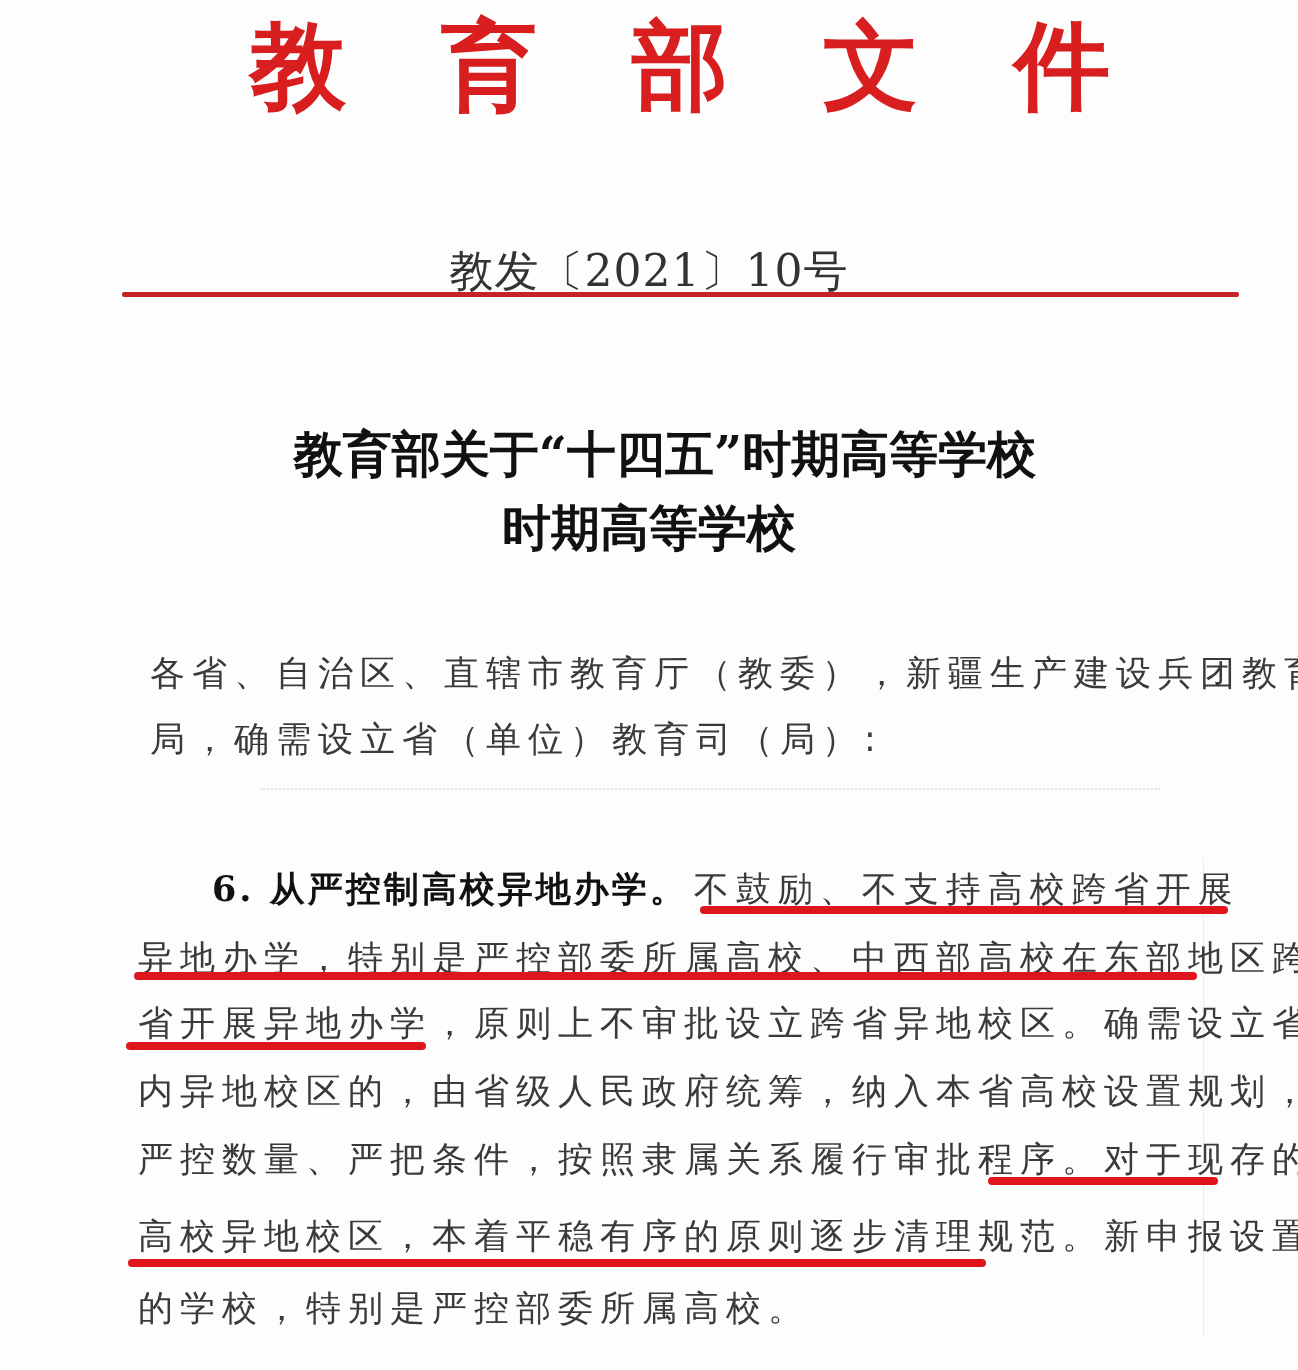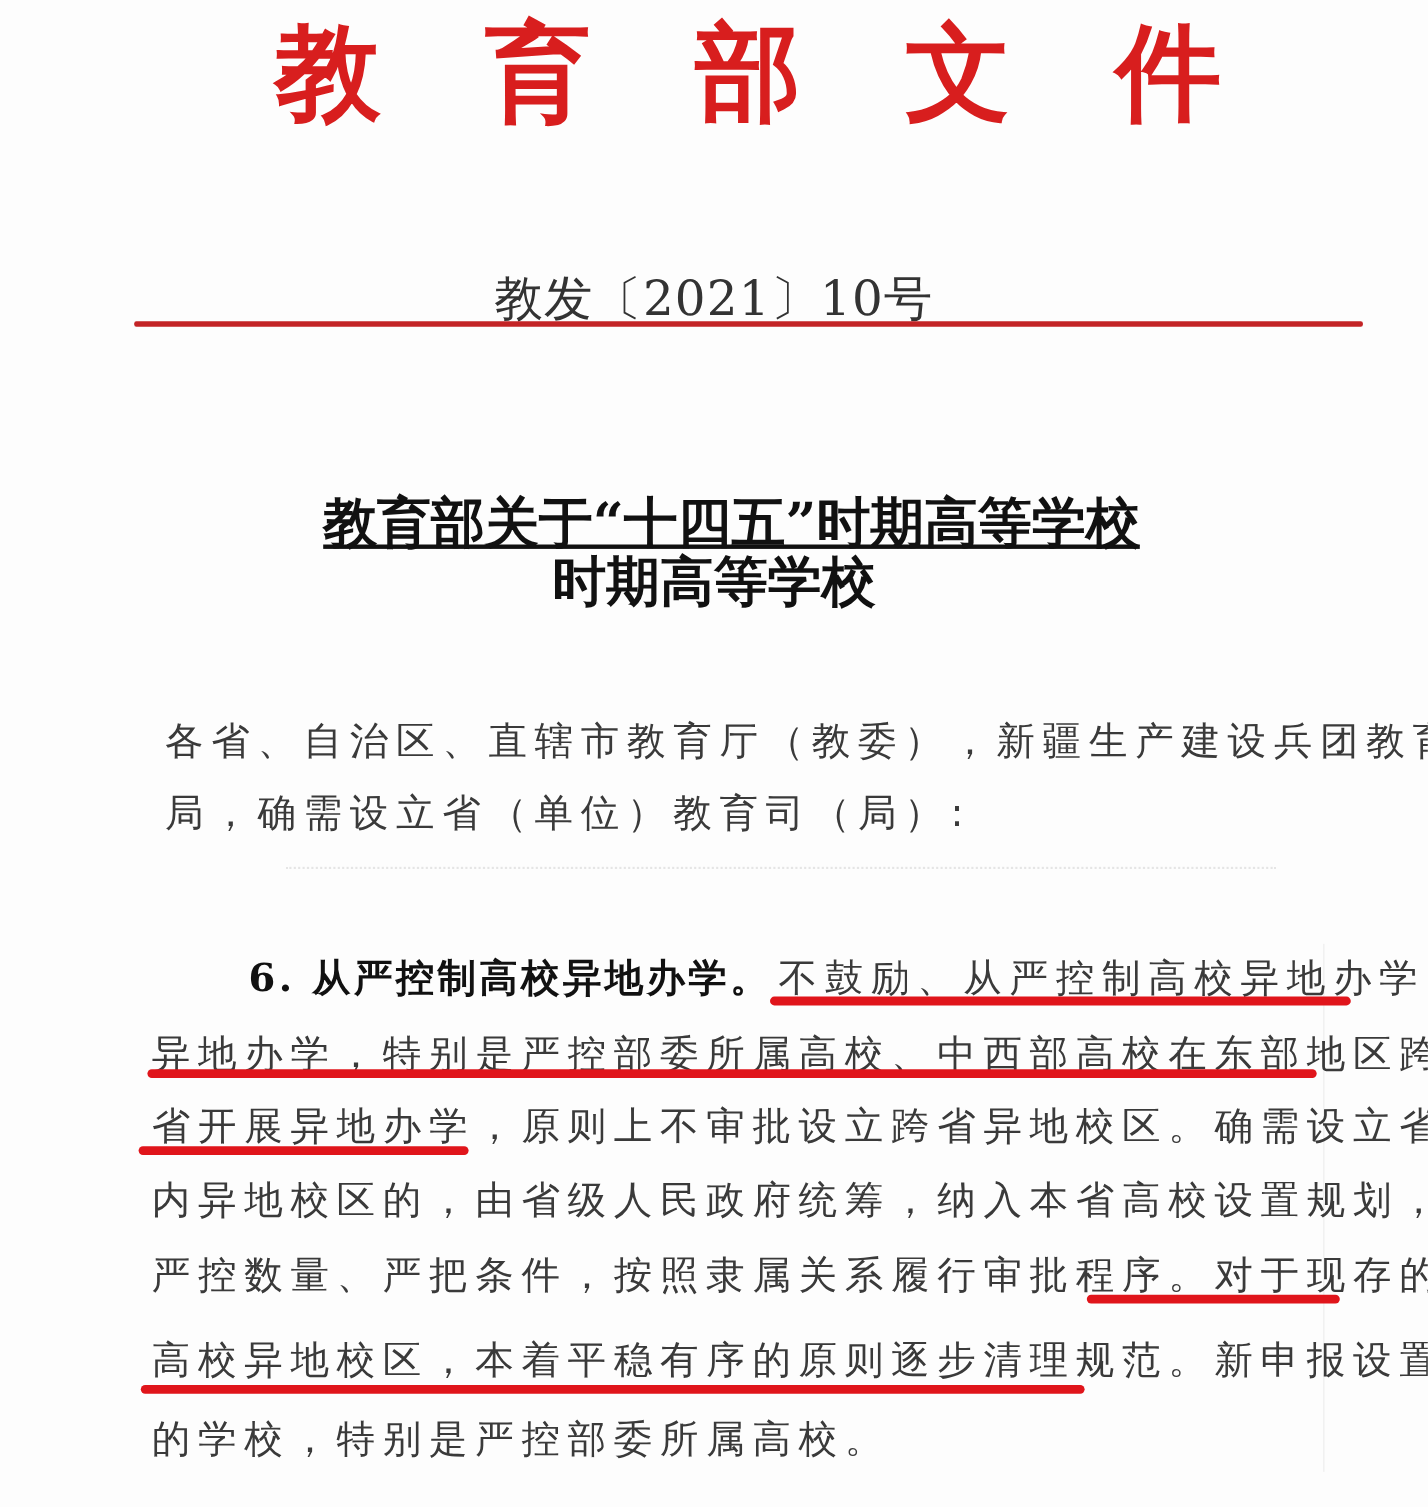--- a/index.html
+++ b/index.html
@@ -6,24 +6,24 @@
   body {
     width:1298px; height:1370px; background:#fdfdfd; position:relative; overflow:hidden;
     font-family: "DejaVu Serif", "Liberation Serif", serif; color:#2a2a2a;
   }
   .abs { position:absolute; white-space:nowrap; }
   .masthead { top:8px; left:250px; width:860px; height:115px; display:flex; justify-content:space-between; align-items:center; }
   .masthead span { font-family: "DejaVu Serif", serif; font-weight:bold; font-size:96px; color:#d81e1e; line-height:1; }
   .docnum { top:222px; left:0; width:1298px; text-align:center; font-size:44px; color:#333; letter-spacing:1px;margin-top:20px; }
   .redline { top:292px; left:122px; width:1117px; height:5px; background:#c32426; border-radius:2px; }
   .title { left:0; width:1298px; text-align:center; font-size:49px; font-weight:bold; color:#111; letter-spacing:0px; }
-  .t1 { top:443px; padding-left:32px; box-sizing:border-box;text-decoration:underline; }
+  .t1 { top:422px; padding-left:32px; box-sizing:border-box; }
   .t2 { top:496px; }
   .body-line { font-size:35px; letter-spacing:7px; color:#3a3a3a; font-family:"DejaVu Sans", sans-serif; }
-  .bold { font-weight:bold; color:#111; font-family:"DejaVu Serif", serif; letter-spacing:3px;margin-left:14px; }
+  .bold { font-weight:bold; color:#111; font-family:"DejaVu Serif", serif; letter-spacing:3px; }
   .ul { position:absolute; height:8px; background:#e0151b; border-radius:5px; }
   .dots { top:788px; left:260px; width:900px; height:2px; border-top:2px dotted #cfcfcf; opacity:.5; }
   .edge { top:858px; left:1203px; width:1px; height:480px; background:#ececec; }
 </style>
 </head>
 <body>
 
 <div class="abs masthead">
   <span>教</span>
   <span>育</span>
@@ -38,21 +38,21 @@
 <div class="abs title t1">教育部关于“十四五”时期高等学校</div>
 <div class="abs title t2">时期高等学校</div>
 
 <div class="abs body-line" style="top:650px;left:150px;">各省、自治区、直辖市教育厅（教委），新疆生产建设兵团教育</div>
 <div class="abs body-line" style="top:716px;left:150px;">局，确需设立省（单位）教育司（局）:</div>
 
 <div class="abs dots"></div>
 <div class="abs edge"></div>
 
 <div class="abs body-line" style="top:866px;left:212px;">
-  <span class="bold">6. 从严控制高校异地办学。</span><span style="margin-left:6px;">不鼓励、从严控制高校异地办学</span>
+  <span class="bold">6. 从严控制高校异地办学。</span><span style="margin-left:6px;">不鼓励、不支持高校跨省开展</span>
 </div>
 <div class="ul" style="top:906px;left:700px;width:528px;"></div>
 
 <div class="abs body-line" style="top:935px;left:138px;">异地办学，特别是严控部委所属高校、中西部高校在东部地区跨</div>
 <div class="ul" style="top:972px;left:134px;width:1063px;"></div>
 
 <div class="abs body-line" style="top:1000px;left:138px;">省开展异地办学，原则上不审批设立跨省异地校区。确需设立省</div>
 <div class="ul" style="top:1042px;left:126px;width:300px;"></div>
 
 <div class="abs body-line" style="top:1068px;left:138px;">内异地校区的，由省级人民政府统筹，纳入本省高校设置规划，</div>

